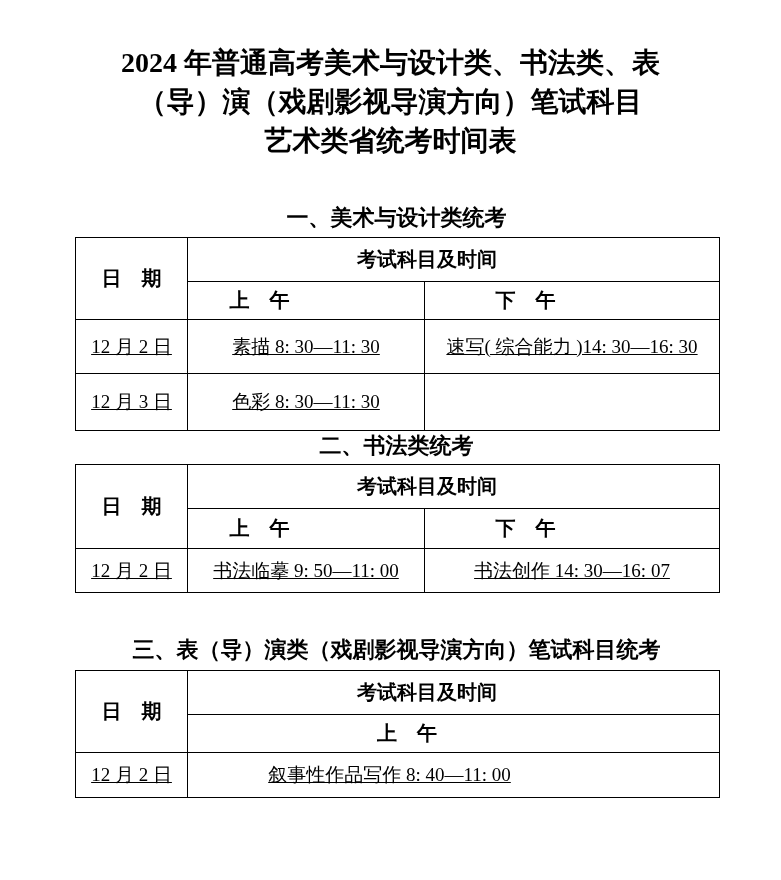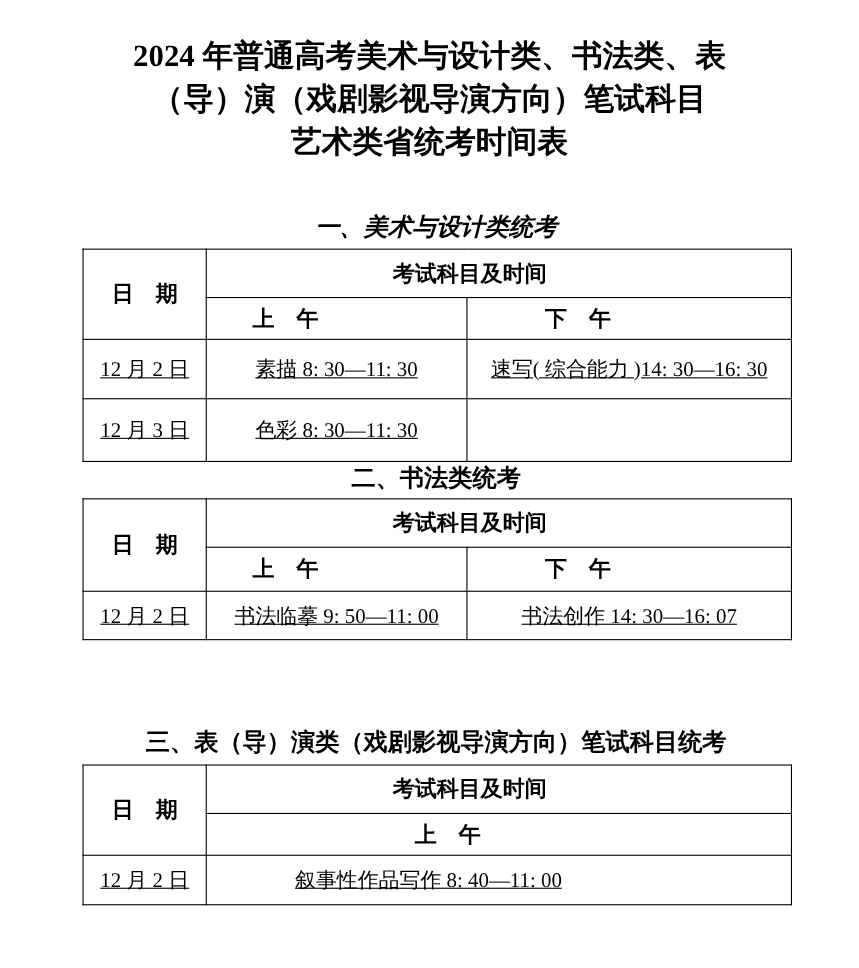--- a/index.html
+++ b/index.html
@@ -5,21 +5,21 @@
   html, body {
     margin: 0;
     padding: 0;
     background: #ffffff;
   }
   .page {
     position: relative;
     width: 781px;
     height: 880px;
     box-sizing: border-box;
-    padding-top: 32px;
+    padding-top: 43px;
     background: #ffffff;
     color: #000000;
     font-family: "Liberation Serif", "DejaVu Serif", serif;
     overflow: hidden;
   }
   .doc-title {
     width: 100%;
     text-align: center;
     font-family: "Liberation Serif", "DejaVu Serif", serif;
     font-weight: bold;
@@ -29,23 +29,23 @@
   }
   .section-heading {
     margin: 0 0 0 75px;
     width: 643px;
     text-align: center;
     font-family: "Liberation Sans", "DejaVu Sans", sans-serif;
     font-weight: bold;
     font-size: 22px;
     line-height: 29px;
   }
-  .heading-1 { margin-top: 43px; font-style: italic; }
+  .heading-1 { margin-top: 43px; }
   .heading-2 { }
-  .heading-3 { margin-top: 78px; }
+  .heading-3 { margin-top: 42px; }
 
   table.exam-table {
     border-collapse: collapse;
     table-layout: fixed;
     margin-left: 75px;
     width: 644px;
   }
   .t1 { margin-top: 5px; }
   .t2 { margin-top: 4px; }
   .t3 { margin-top: 6px; }

